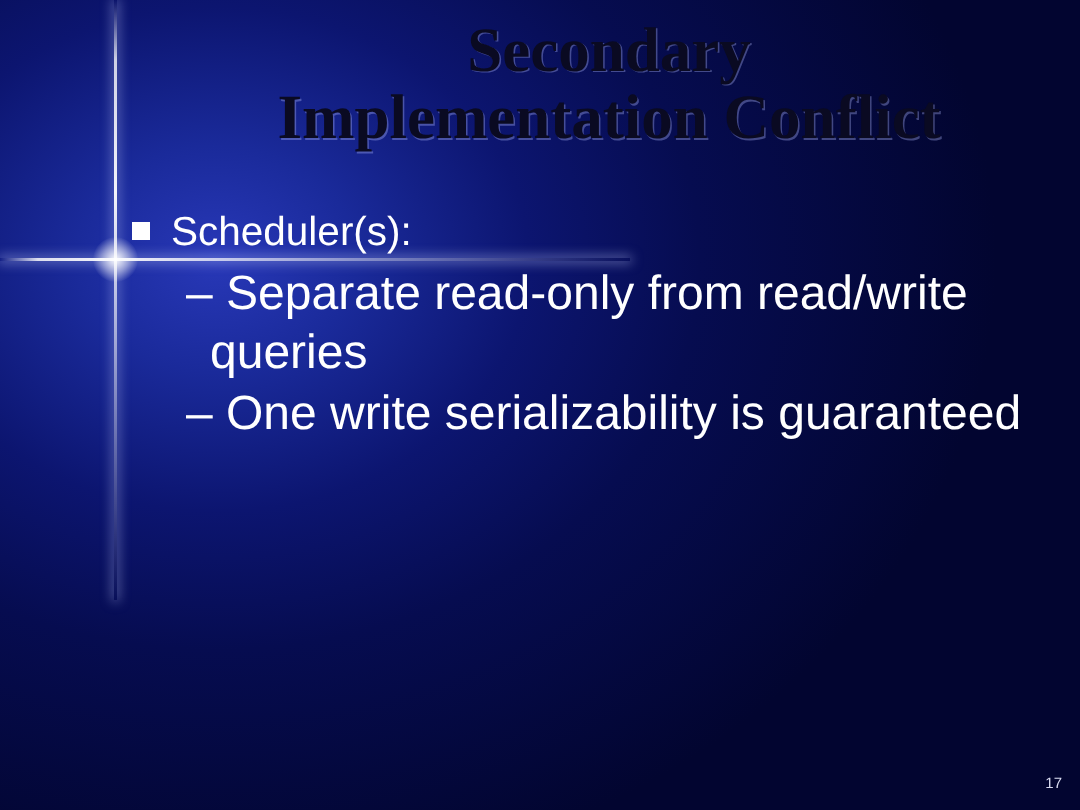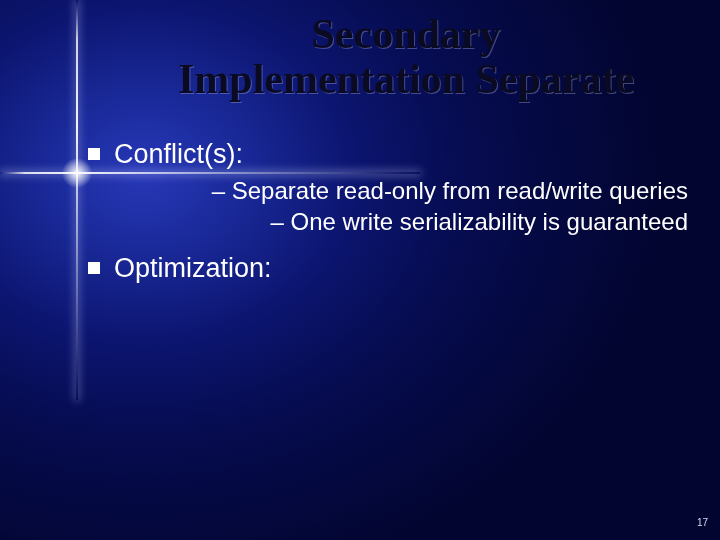--- a/index.html
+++ b/index.html
@@ -88,26 +88,25 @@
   .lvl1 .bullet {
     display: inline-block;
     width: 12px;
     height: 12px;
     background: #ffffff;
     margin-right: 14px;
     position: relative;
     top: -3px;
   }
   .lvl2 {
-    font-size: 24px;
+    font-size: 32px;
     margin: 0 0 2px 36px;
     line-height: 1.22;
     text-indent: -16px;
     padding-left: 16px;
-    text-align: right;
   }
   .gap {
     height: 14px;
   }
   .pagenum {
     position: absolute;
     right: 12px;
     bottom: 12px;
     font-size: 10px;
     color: #d8daf0;
@@ -117,34 +116,31 @@
 <body>
 
 <div class="slide">
 
   <div class="flare-h"></div>
   <div class="flare-v"></div>
   <div class="flare-core"></div>
 
   <div class="title">
     <span>Secondary</span><br>
-    <span>Implementation Separate</span>
+    <span>Implementation Conflict</span>
   </div>
 
   <div class="body">
 
     <div class="lvl1">
-      <span class="bullet"></span><span>Conflict(s):</span>
+      <span class="bullet"></span><span>Scheduler(s):</span>
     </div>
     <div class="lvl2">– Separate read-only from read/write queries</div>
     <div class="lvl2">– One write serializability is guaranteed</div>
 
     <div class="gap"></div>
 
-    <div class="lvl1">
-      <span class="bullet"></span><span>Optimization:</span>
-    </div>
 
   </div>
 
   <div class="pagenum">17</div>
 
 </div>
 
 </body></html>

